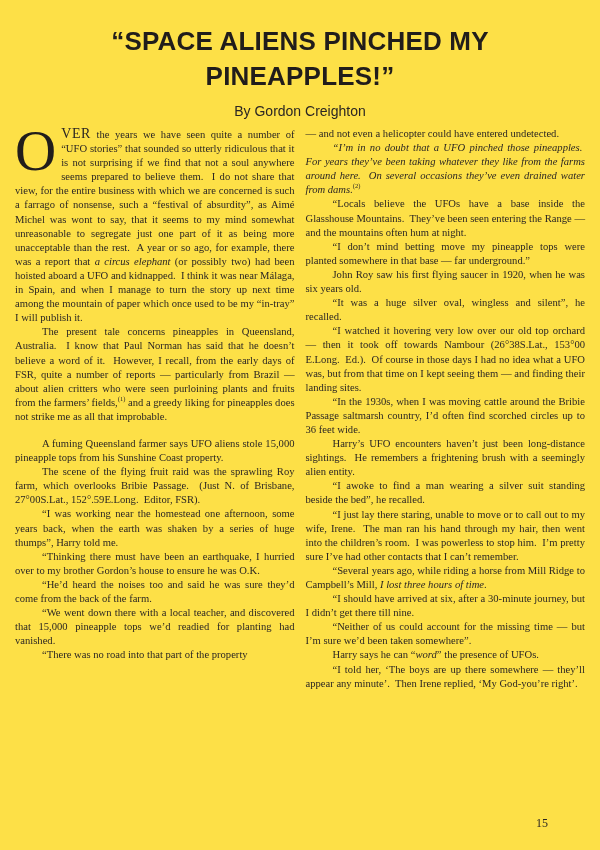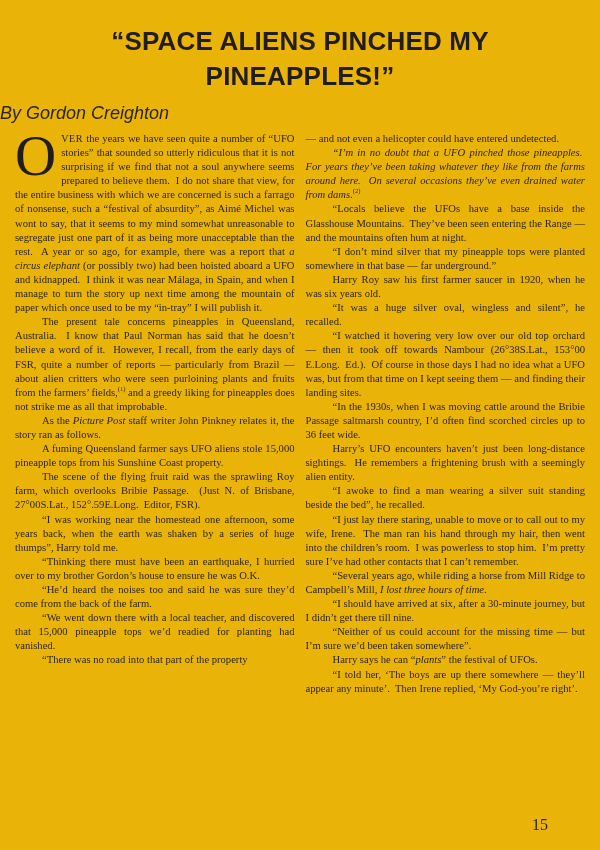--- a/index.html
+++ b/index.html
@@ -1,111 +1,109 @@
 <!DOCTYPE html>
 <html lang="en"><head>
 <meta charset="utf-8">
 <style>
   html,body { margin:0; padding:0; background:#e8e8e8; }
   .page {
     position:relative;
     width:600px; height:850px;
     margin:0 auto;
-    background:#eab308;
+    background:#fde047;
     color:#2b2623;
     font-family:"Liberation Serif", serif;
     overflow:hidden;
     box-shadow:0 0 4px rgba(0,0,0,0.25);
   }
   .title {
     margin:24px auto 0;
     max-width:460px;
     text-align:center;
     font-family:"Liberation Sans", sans-serif;
     font-weight:bold;
     font-size:26px;
     line-height:35px;
     letter-spacing:0.2px;
     color:#211d1b;
   }
   .byline {
     margin-top:9px;
-    text-align:left;
+    text-align:center;
     font-family:"Liberation Sans", sans-serif;
-    font-style:italic;
-    font-size:18px;
+    font-size:14px;
     color:#2b2623;
   }
   .columns {
     display:flex;
     gap:11px;
     padding:8px 15px 0 15px;
   }
   .column {
     flex:1;
     font-size:10.6px;
     line-height:14.1px;
     text-align:justify;
     hyphens:auto;
     -webkit-hyphens:auto;
   }
   p.para { margin:0; }
   p.para.indent { text-indent:27px; }
-  p.para.gap { }
+  p.para.gap { margin-top:13px; }
   .dropcap {
     float:left;
     font-size:57px;
     line-height:42px;
     margin:3px 5px 0 0;
     font-weight:400;
     color:#211d1b;
   }
-  .sc { font-size:10px; letter-spacing:0.6px; }
+  .sc { font-size:14px; letter-spacing:0.6px; }
   .it { font-style:italic;margin-top:16px; }
   sup.fn { font-size:6.5px; line-height:0; vertical-align:super; }
   .pagenum {
     position:absolute;
     right:52px;
     top:816px;
-    font-size:16px;
+    font-size:12px;
     color:#2b2623;
   }
 </style>
 </head>
 <body>
 
 <div class="page">
   <h1 class="title">“SPACE ALIENS PINCHED MY PINEAPPLES!”</h1>
   <div class="byline">By Gordon Creighton</div>
   <div class="columns">
     <div class="column">
         <p class="para"><span class="dropcap">O</span><span class="sc">VER</span><span class=""> the years we have seen quite a number of “UFO stories” that sounded so utterly ridiculous that it is not surprising if we find that not a soul anywhere seems prepared to believe them.&nbsp; I do not share that view, for the entire business with which we are concerned is such a farrago of nonsense, such a “festival of absurdity”, as Aimé Michel was wont to say, that it seems to my mind somewhat unreasonable to segregate just one part of it as being more unacceptable than the rest.&nbsp; A year or so ago, for example, there was a report that </span><span class="it ">a circus elephant</span><span class=""> (or possibly two) had been hoisted aboard a UFO and kidnapped.&nbsp; I think it was near Málaga, in Spain, and when I manage to turn the story up next time among the mountain of paper which once used to be my “in-tray” I will publish it.</span></p>
         <p class="para indent"><span class="">The present tale concerns pineapples in Queensland, Australia.&nbsp; I know that Paul Norman has said that he doesn’t believe a word of it.&nbsp; However, I recall, from the early days of FSR, quite a number of reports — particularly from Brazil — about alien critters who were seen purloining plants and fruits from the farmers’ fields,</span><sup class="fn">(1)</sup><span class=""> and a greedy liking for pineapples does not strike me as all that improbable.</span></p>
-        <p class="para indent"><span class="">As the </span><span class="it ">Picture Post</span><span class=""> staff writer John Pinkney relates it, the story ran as follows.</span></p>
         <p class="para indent gap"><span class="">A fuming Queensland farmer says UFO aliens stole 15,000 pineapple tops from his Sunshine Coast property.</span></p>
         <p class="para indent"><span class="">The scene of the flying fruit raid was the sprawling Roy farm, which overlooks Bribie Passage.&nbsp; (Just N. of Brisbane, 27°00S.Lat., 152°.59E.Long.&nbsp; Editor, FSR).</span></p>
         <p class="para indent"><span class="">“I was working near the homestead one afternoon, some years back, when the earth was shaken by a series of huge thumps”, Harry told me.</span></p>
         <p class="para indent"><span class="">“Thinking there must have been an earthquake, I hurried over to my brother Gordon’s house to ensure he was O.K.</span></p>
         <p class="para indent"><span class="">“He’d heard the noises too and said he was sure they’d come from the back of the farm.</span></p>
         <p class="para indent"><span class="">“We went down there with a local teacher, and discovered that 15,000 pineapple tops we’d readied for planting had vanished.</span></p>
         <p class="para indent"><span class="">“There was no road into that part of the property</span></p>
       </div>
     <div class="column">
         <p class="para"><span class="">— and not even a helicopter could have entered undetected.</span></p>
         <p class="para indent"><span class="it ">“I’m in no doubt that a UFO pinched those pineapples.&nbsp; For years they’ve been taking whatever they like from the farms around here.&nbsp; On several occasions they’ve even drained water from dams.</span><sup class="fn">(2)</sup></p>
         <p class="para indent"><span class="">“Locals believe the UFOs have a base inside the Glasshouse Mountains.&nbsp; They’ve been seen entering the Range — and the mountains often hum at night.</span></p>
-        <p class="para indent"><span class="">“I don’t mind silver that my pineapple tops were planted somewhere in that base — far underground.”</span></p>
-        <p class="para indent"><span class="">Harry Roy saw his first farmer saucer in 1920, when he was six years old.</span></p>
+        <p class="para indent"><span class="">“I don’t mind betting move my pineapple tops were planted somewhere in that base — far underground.”</span></p>
+        <p class="para indent"><span class="">John Roy saw his first flying saucer in 1920, when he was six years old.</span></p>
         <p class="para indent"><span class="">“It was a huge silver oval, wingless and silent”, he recalled.</span></p>
         <p class="para indent"><span class="">“I watched it hovering very low over our old top orchard — then it took off towards Nambour (26°38S.Lat., 153°00 E.Long.&nbsp; Ed.).&nbsp; Of course in those days I had no idea what a UFO was, but from that time on I kept seeing them — and finding their landing sites.</span></p>
         <p class="para indent"><span class="">“In the 1930s, when I was moving cattle around the Bribie Passage saltmarsh country, I’d often find scorched circles up to 36 feet wide.</span></p>
         <p class="para indent"><span class="">Harry’s UFO encounters haven’t just been long-distance sightings.&nbsp; He remembers a frightening brush with a seemingly alien entity.</span></p>
         <p class="para indent"><span class="">“I awoke to find a man wearing a silver suit standing beside the bed”, he recalled.</span></p>
         <p class="para indent"><span class="">“I just lay there staring, unable to move or to call out to my wife, Irene.&nbsp; The man ran his hand through my hair, then went into the children’s room.&nbsp; I was powerless to stop him.&nbsp; I’m pretty sure I’ve had other contacts that I can’t remember.</span></p>
         <p class="para indent"><span class="">“Several years ago, while riding a horse from Mill Ridge to Campbell’s Mill, </span><span class="it ">I lost three hours of time</span><span class="">.</span></p>
         <p class="para indent"><span class="">“I should have arrived at six, after a 30-minute journey, but I didn’t get there till nine.</span></p>
         <p class="para indent"><span class="">“Neither of us could account for the missing time — but I’m sure we’d been taken somewhere”.</span></p>
-        <p class="para indent"><span class="">Harry says he can “</span><span class="it ">plants</span><span class="">” the festival of UFOs.</span></p>
+        <p class="para indent"><span class="">Harry says he can “</span><span class="it ">word</span><span class="">” the presence of UFOs.</span></p>
         <p class="para indent"><span class="">“I told her, ‘The boys are up there somewhere — they’ll appear any minute’.&nbsp; Then Irene replied, ‘My God-you’re right’.</span></p>
       </div>
   </div>
   <div class="pagenum">15</div>
 </div>
 
 </body></html>

